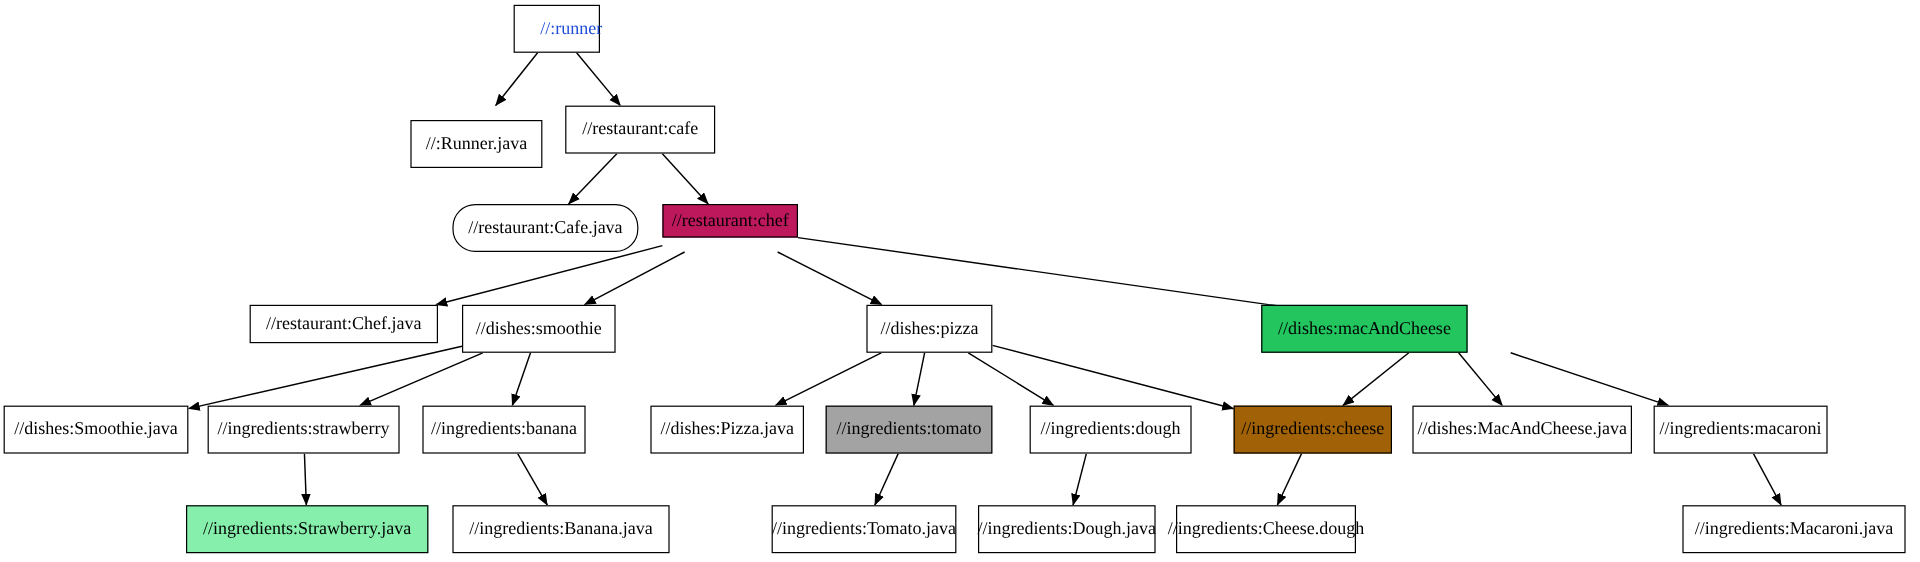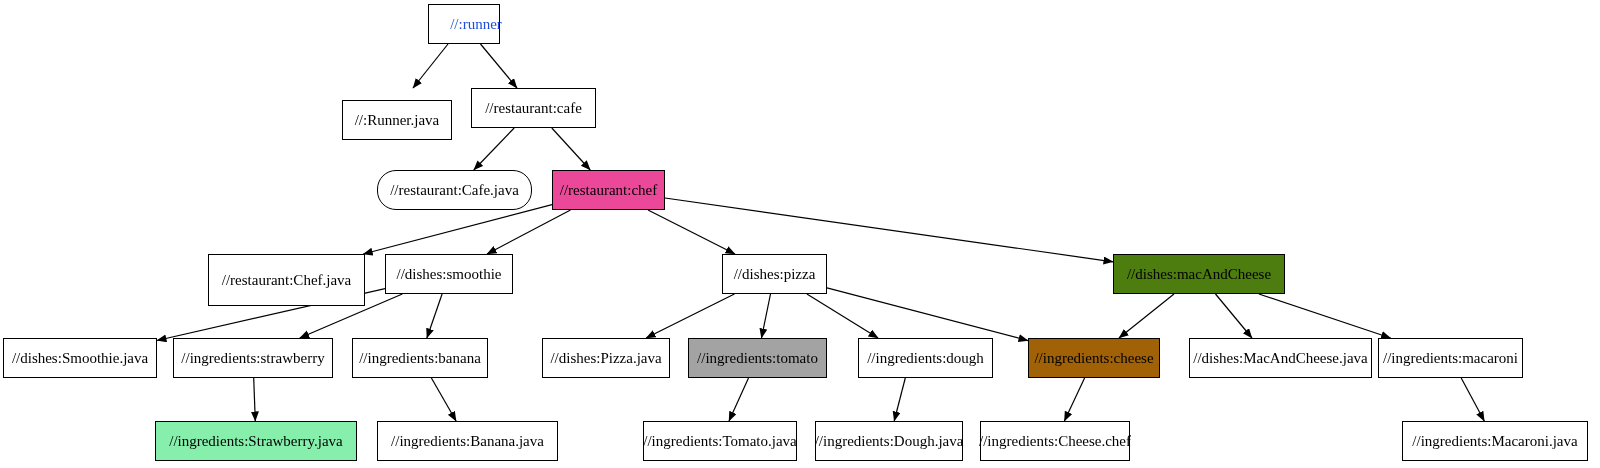--- a/index.html
+++ b/index.html
@@ -83,33 +83,33 @@
     </div>
     <div class="node" style="left: 342px; top: 88px; width: 110px; height: 40px; border-color: rgb(0, 0, 0); background: rgb(255, 255, 255); color: rgb(0, 0, 0); margin-top: 12px;">
       <span>//:Runner.java</span>
     </div>
     <div class="node" style="left: 471px; top: 88px; width: 125px; height: 40px; border-color: rgb(0, 0, 0); background: rgb(255, 255, 255); color: rgb(0, 0, 0);">
       <span>//restaurant:cafe</span>
     </div>
     <div class="node" style="left: 377px; top: 170px; width: 155px; height: 40px; border-color: rgb(0, 0, 0); background: rgb(255, 255, 255); color: rgb(0, 0, 0); border-radius: 19px;">
       <span>//restaurant:Cafe.java</span>
     </div>
-    <div class="node" style="left: 552px; top: 170px; width: 113px; height: 40px; border-color: rgb(0, 0, 0); background: #ec4899; color: rgb(0, 0, 0); justify-content: center;">
+    <div class="node" style="left: 552px; top: 170px; width: 113px; height: 28px; border-color: rgb(0, 0, 0); background: #be185d; color: rgb(0, 0, 0); justify-content: center;">
       <span>//restaurant:chef</span>
     </div>
-    <div class="node" style="left: 208px; top: 254px; width: 157px; height: 52px; border-color: rgb(0, 0, 0); background: rgb(255, 255, 255); color: rgb(0, 0, 0);">
+    <div class="node" style="left: 208px; top: 254px; width: 157px; height: 32px; border-color: rgb(0, 0, 0); background: rgb(255, 255, 255); color: rgb(0, 0, 0);">
       <span>//restaurant:Chef.java</span>
     </div>
     <div class="node" style="left: 385px; top: 254px; width: 128px; height: 40px; border-color: rgb(0, 0, 0); background: rgb(255, 255, 255); color: rgb(0, 0, 0);">
       <span>//dishes:smoothie</span>
     </div>
     <div class="node" style="left: 722px; top: 254px; width: 105px; height: 40px; border-color: rgb(0, 0, 0); background: rgb(255, 255, 255); color: rgb(0, 0, 0); justify-content: center;">
       <span>//dishes:pizza</span>
     </div>
-    <div class="node" style="left: 1113px; top: 254px; width: 172px; height: 40px; border-color: rgb(0, 0, 0); background: #4d7c0f; color: rgb(0, 0, 0);">
+    <div class="node" style="left: 1051px; top: 254px; width: 172px; height: 40px; border-color: rgb(0, 0, 0); background: #22c55e; color: rgb(0, 0, 0);">
       <span>//dishes:macAndCheese</span>
     </div>
     <div class="node" style="left: 3px; top: 338px; width: 154px; height: 40px; border-color: rgb(0, 0, 0); background: rgb(255, 255, 255); color: rgb(0, 0, 0);">
       <span>//dishes:Smoothie.java</span>
     </div>
     <div class="node" style="left: 173px; top: 338px; width: 160px; height: 40px; border-color: rgb(0, 0, 0); background: rgb(255, 255, 255); color: rgb(0, 0, 0);">
       <span>//ingredients:strawberry</span>
     </div>
     <div class="node" style="left: 352px; top: 338px; width: 136px; height: 40px; border-color: rgb(0, 0, 0); background: rgb(255, 255, 255); color: rgb(0, 0, 0);">
       <span>//ingredients:banana</span>
@@ -119,37 +119,37 @@
     </div>
     <div class="node" style="left: 688px; top: 338px; width: 139px; height: 40px; border-color: rgb(0, 0, 0); background: #a3a3a3; color: rgb(0, 0, 0);">
       <span>//ingredients:tomato</span>
     </div>
     <div class="node" style="left: 858px; top: 338px; width: 135px; height: 40px; border-color: rgb(0, 0, 0); background: rgb(255, 255, 255); color: rgb(0, 0, 0);">
       <span>//ingredients:dough</span>
     </div>
     <div class="node" style="left: 1028px; top: 338px; width: 132px; height: 40px; border-color: rgb(0, 0, 0); background: #a16207; color: rgb(0, 0, 0);">
       <span>//ingredients:cheese</span>
     </div>
-    <div class="node" style="left: 1177px; top: 338px; width: 183px; height: 40px; border-color: rgb(0, 0, 0); background: rgb(255, 255, 255); color: rgb(0, 0, 0); margin-left: 12px;">
+    <div class="node" style="left: 1177px; top: 338px; width: 183px; height: 40px; border-color: rgb(0, 0, 0); background: rgb(255, 255, 255); color: rgb(0, 0, 0);">
       <span>//dishes:MacAndCheese.java</span>
     </div>
     <div class="node" style="left: 1378px; top: 338px; width: 145px; height: 40px; border-color: rgb(0, 0, 0); background: rgb(255, 255, 255); color: rgb(0, 0, 0);">
       <span>//ingredients:macaroni</span>
     </div>
     <div class="node" style="left: 155px; top: 421px; width: 202px; height: 40px; border-color: rgb(0, 0, 0); background: #86efac; color: rgb(0, 0, 0);">
       <span>//ingredients:Strawberry.java</span>
     </div>
     <div class="node" style="left: 377px; top: 421px; width: 181px; height: 40px; border-color: rgb(0, 0, 0); background: rgb(255, 255, 255); color: rgb(0, 0, 0);">
       <span>//ingredients:Banana.java</span>
     </div>
     <div class="node" style="left: 643px; top: 421px; width: 154px; height: 40px; border-color: rgb(0, 0, 0); background: rgb(255, 255, 255); color: rgb(0, 0, 0);">
       <span>//ingredients:Tomato.java</span>
     </div>
     <div class="node" style="left: 815px; top: 421px; width: 148px; height: 40px; border-color: rgb(0, 0, 0); background: rgb(255, 255, 255); color: rgb(0, 0, 0);">
       <span>//ingredients:Dough.java</span>
     </div>
     <div class="node" style="left: 980px; top: 421px; width: 150px; height: 40px; border-color: rgb(0, 0, 0); background: rgb(255, 255, 255); color: rgb(0, 0, 0);">
-      <span>//ingredients:Cheese.chef</span>
+      <span>//ingredients:Cheese.dough</span>
     </div>
     <div class="node" style="left: 1402px; top: 421px; width: 186px; height: 40px; border-color: rgb(0, 0, 0); background: rgb(255, 255, 255); color: rgb(0, 0, 0);">
       <span>//ingredients:Macaroni.java</span>
     </div>
   </div>
 
 </body></html>

